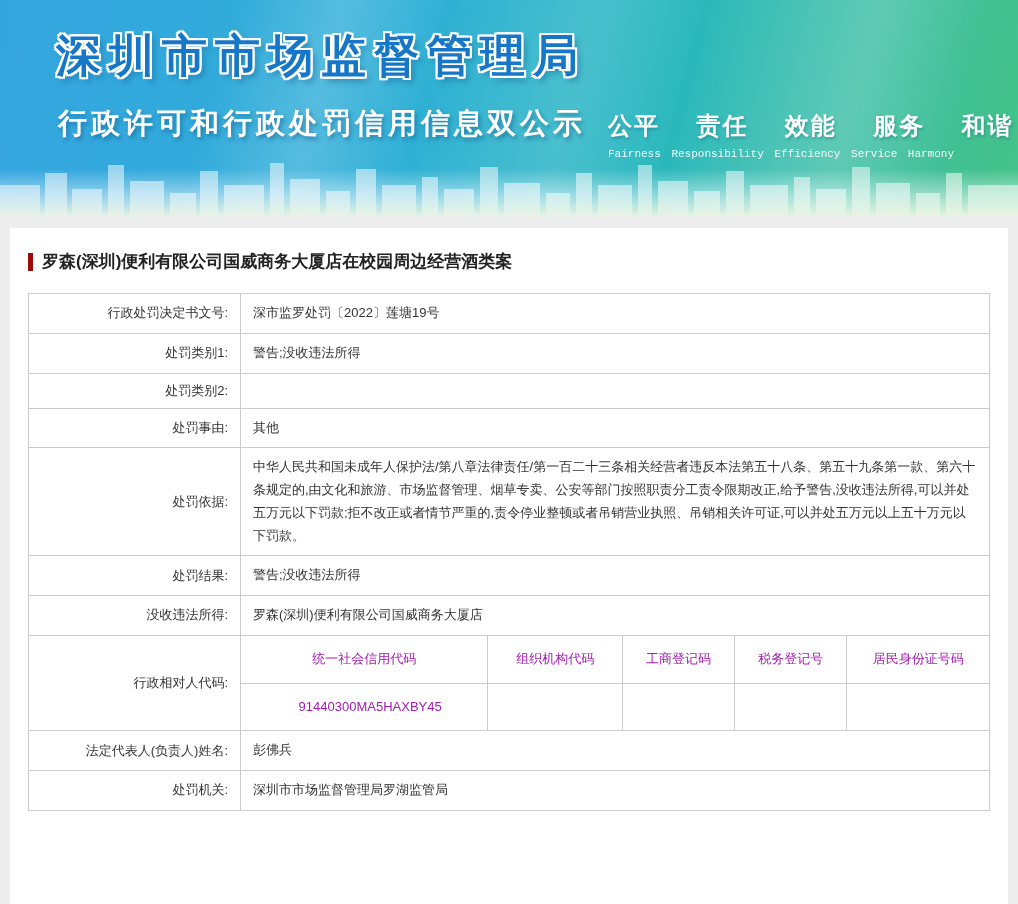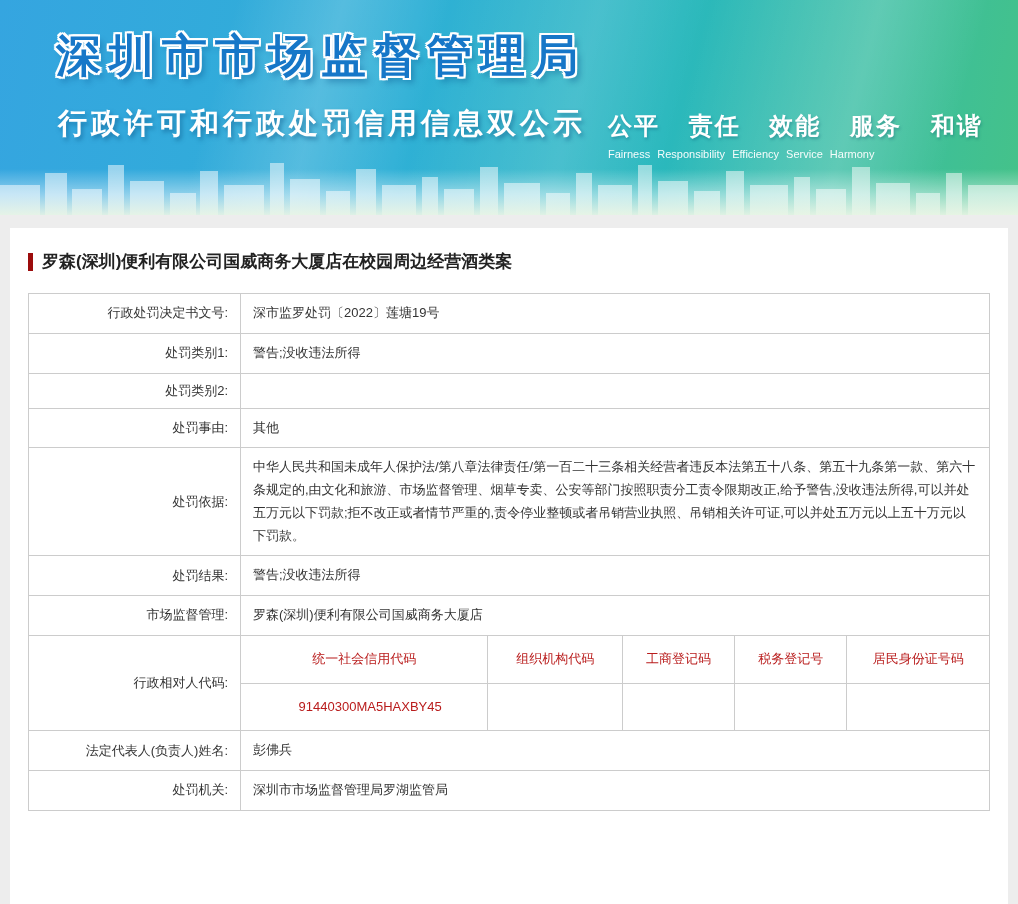--- a/index.html
+++ b/index.html
@@ -16,20 +16,21 @@
     position: relative;
     background: #ededed;
   }
 
   
   .banner {
     position: relative;
     height: 215px;
     background: linear-gradient(100deg, #35a5e0 0%, #2fb0d6 40%, #2ab8bd 65%, #45c289 100%);
     overflow: hidden;
+    font-family: Liberation Mono, monospace;
   }
   .banner::before {
     content: "";
     position: absolute; inset: 0;
     background: linear-gradient(105deg,
       rgba(255,255,255,0) 22%,
       rgba(255,255,255,0.18) 32%,
       rgba(255,255,255,0) 42%,
       rgba(255,255,255,0.14) 56%,
       rgba(255,255,255,0) 66%,
@@ -153,21 +154,21 @@
   td.cell-value.nested-wrap { padding: 0; }
 
   table.code-table {
     width: 100%;
     border-collapse: collapse;
     table-layout: fixed;
   }
   table.code-table td {
     border: 1px solid #cccccc;
     font-size: 13px;
-    color: #b91c1c;
+    color: #a21caf;
     padding: 12px 8px;
     text-align: center;
     height: 20px;
   }
   table.code-table td:first-child { width: 33%; }
   table.code-table td:nth-child(2) { width: 18%; }
   table.code-table td:nth-child(3) { width: 15%; }
   table.code-table td:nth-child(4) { width: 15%; }
   table.code-table td:nth-child(5) { width: 19%; }
   table.code-table tr:first-child td { border-top: none; }
@@ -256,21 +257,21 @@
         </tr>
         <tr>
           <td class="cell-label">处罚依据:</td>
           <td class="cell-value">中华人民共和国未成年人保护法/第八章法律责任/第一百二十三条相关经营者违反本法第五十八条、第五十九条第一款、第六十条规定的,由文化和旅游、市场监督管理、烟草专卖、公安等部门按照职责分工责令限期改正,给予警告,没收违法所得,可以并处五万元以下罚款;拒不改正或者情节严重的,责令停业整顿或者吊销营业执照、吊销相关许可证,可以并处五万元以上五十万元以下罚款。</td>
         </tr>
         <tr>
           <td class="cell-label">处罚结果:</td>
           <td class="cell-value">警告;没收违法所得</td>
         </tr>
         <tr>
-          <td class="cell-label">市场监督管理:</td>
+          <td class="cell-label">没收违法所得:</td>
           <td class="cell-value">罗森(深圳)便利有限公司国威商务大厦店</td>
         </tr>
         <tr>
           <td class="cell-label">行政相对人代码:</td>
           <td class="cell-value nested-wrap">
             <table class="code-table">
               <tbody>
                 <tr>
                   <td>统一社会信用代码</td>
                   <td>组织机构代码</td>

